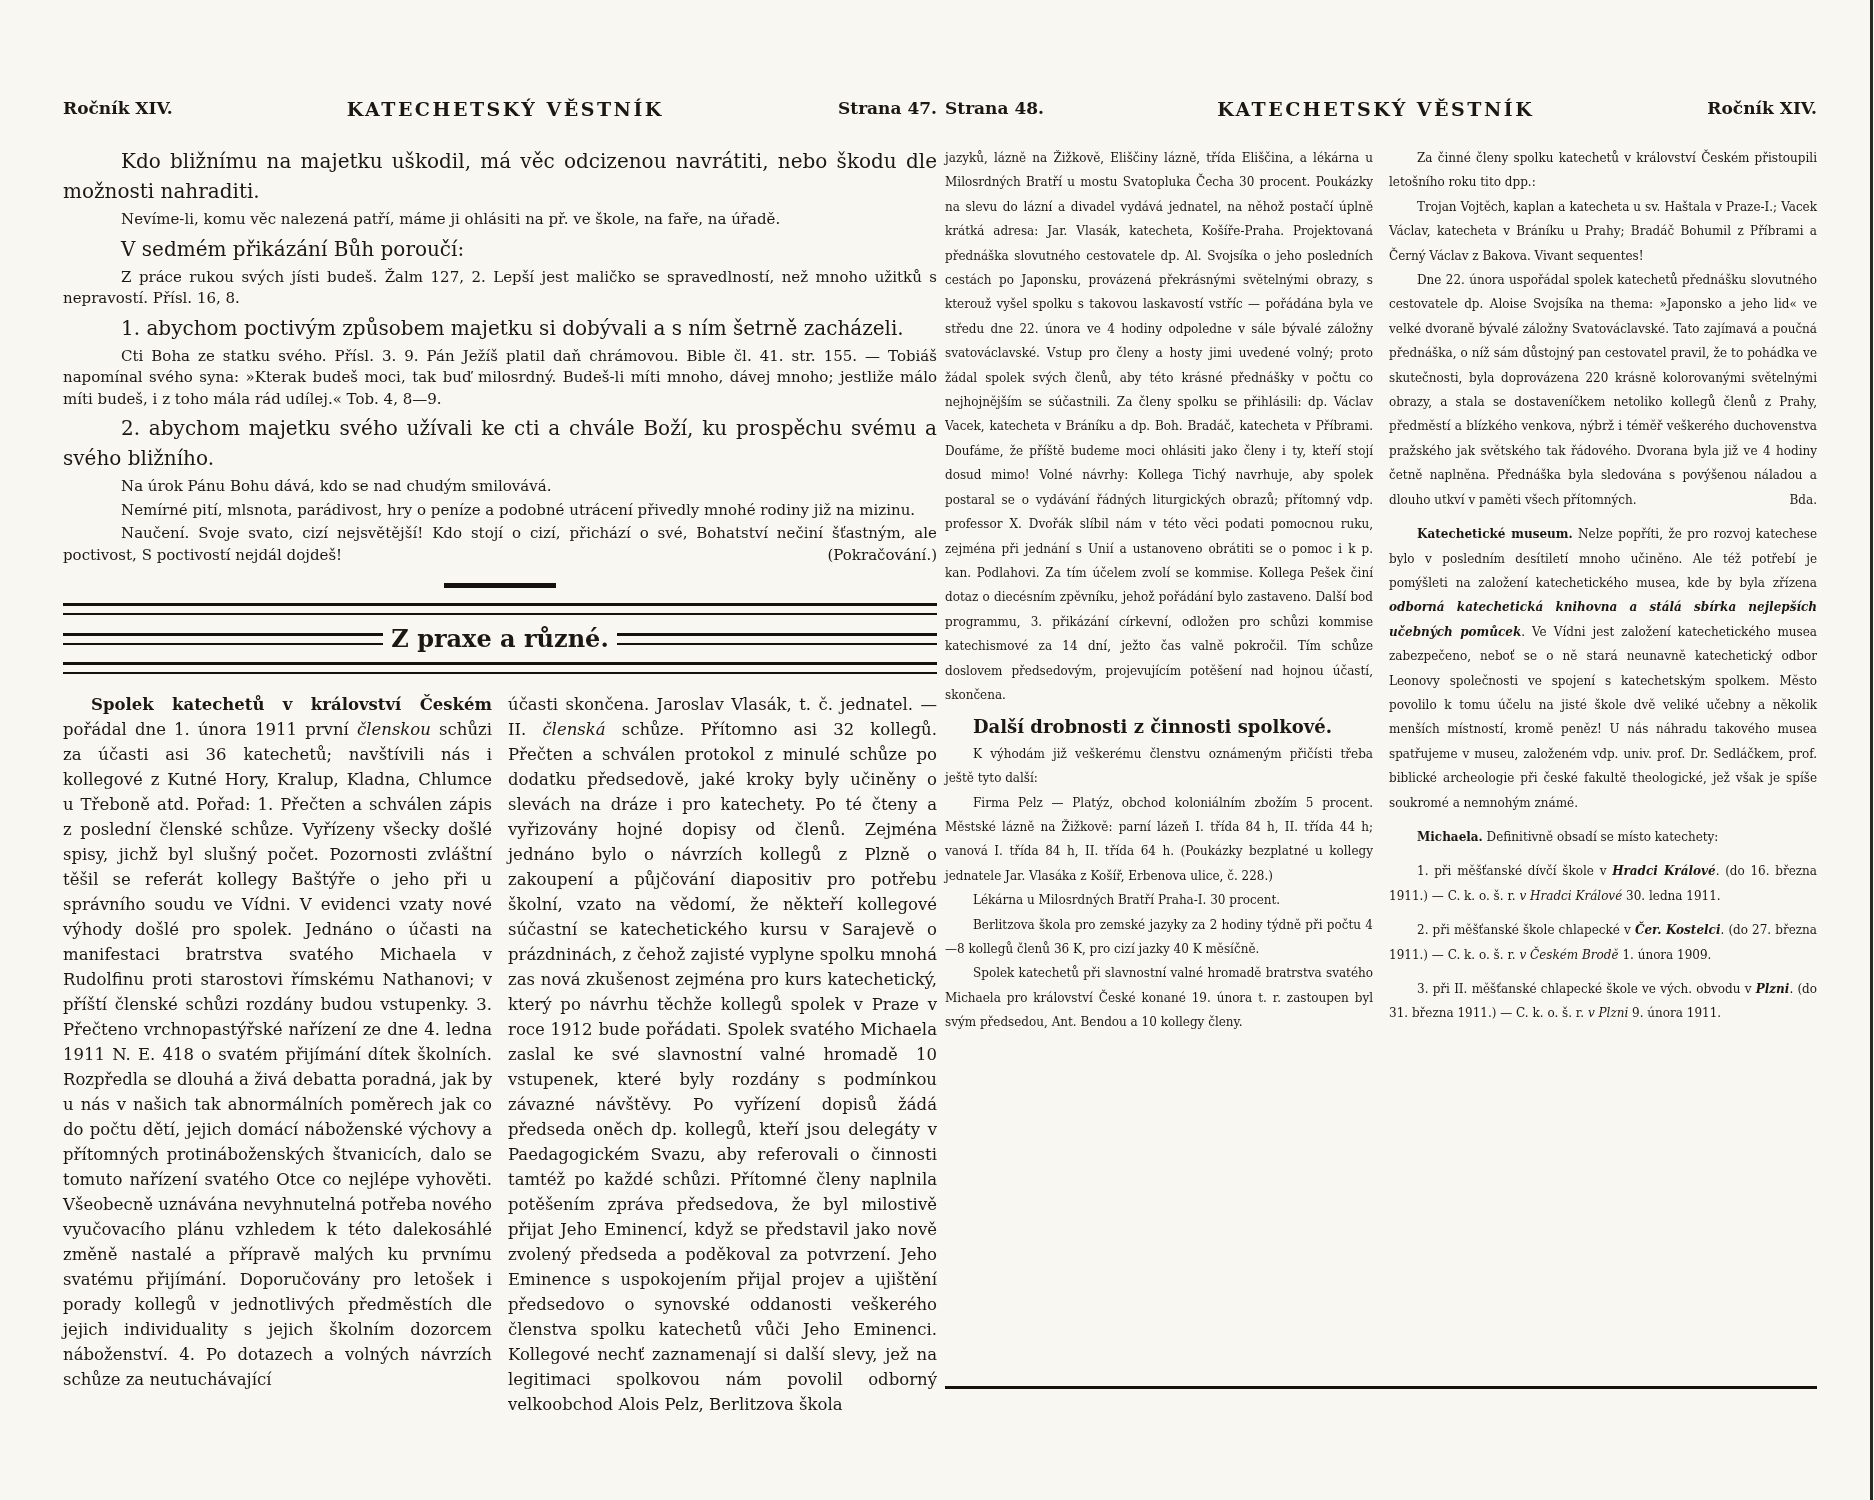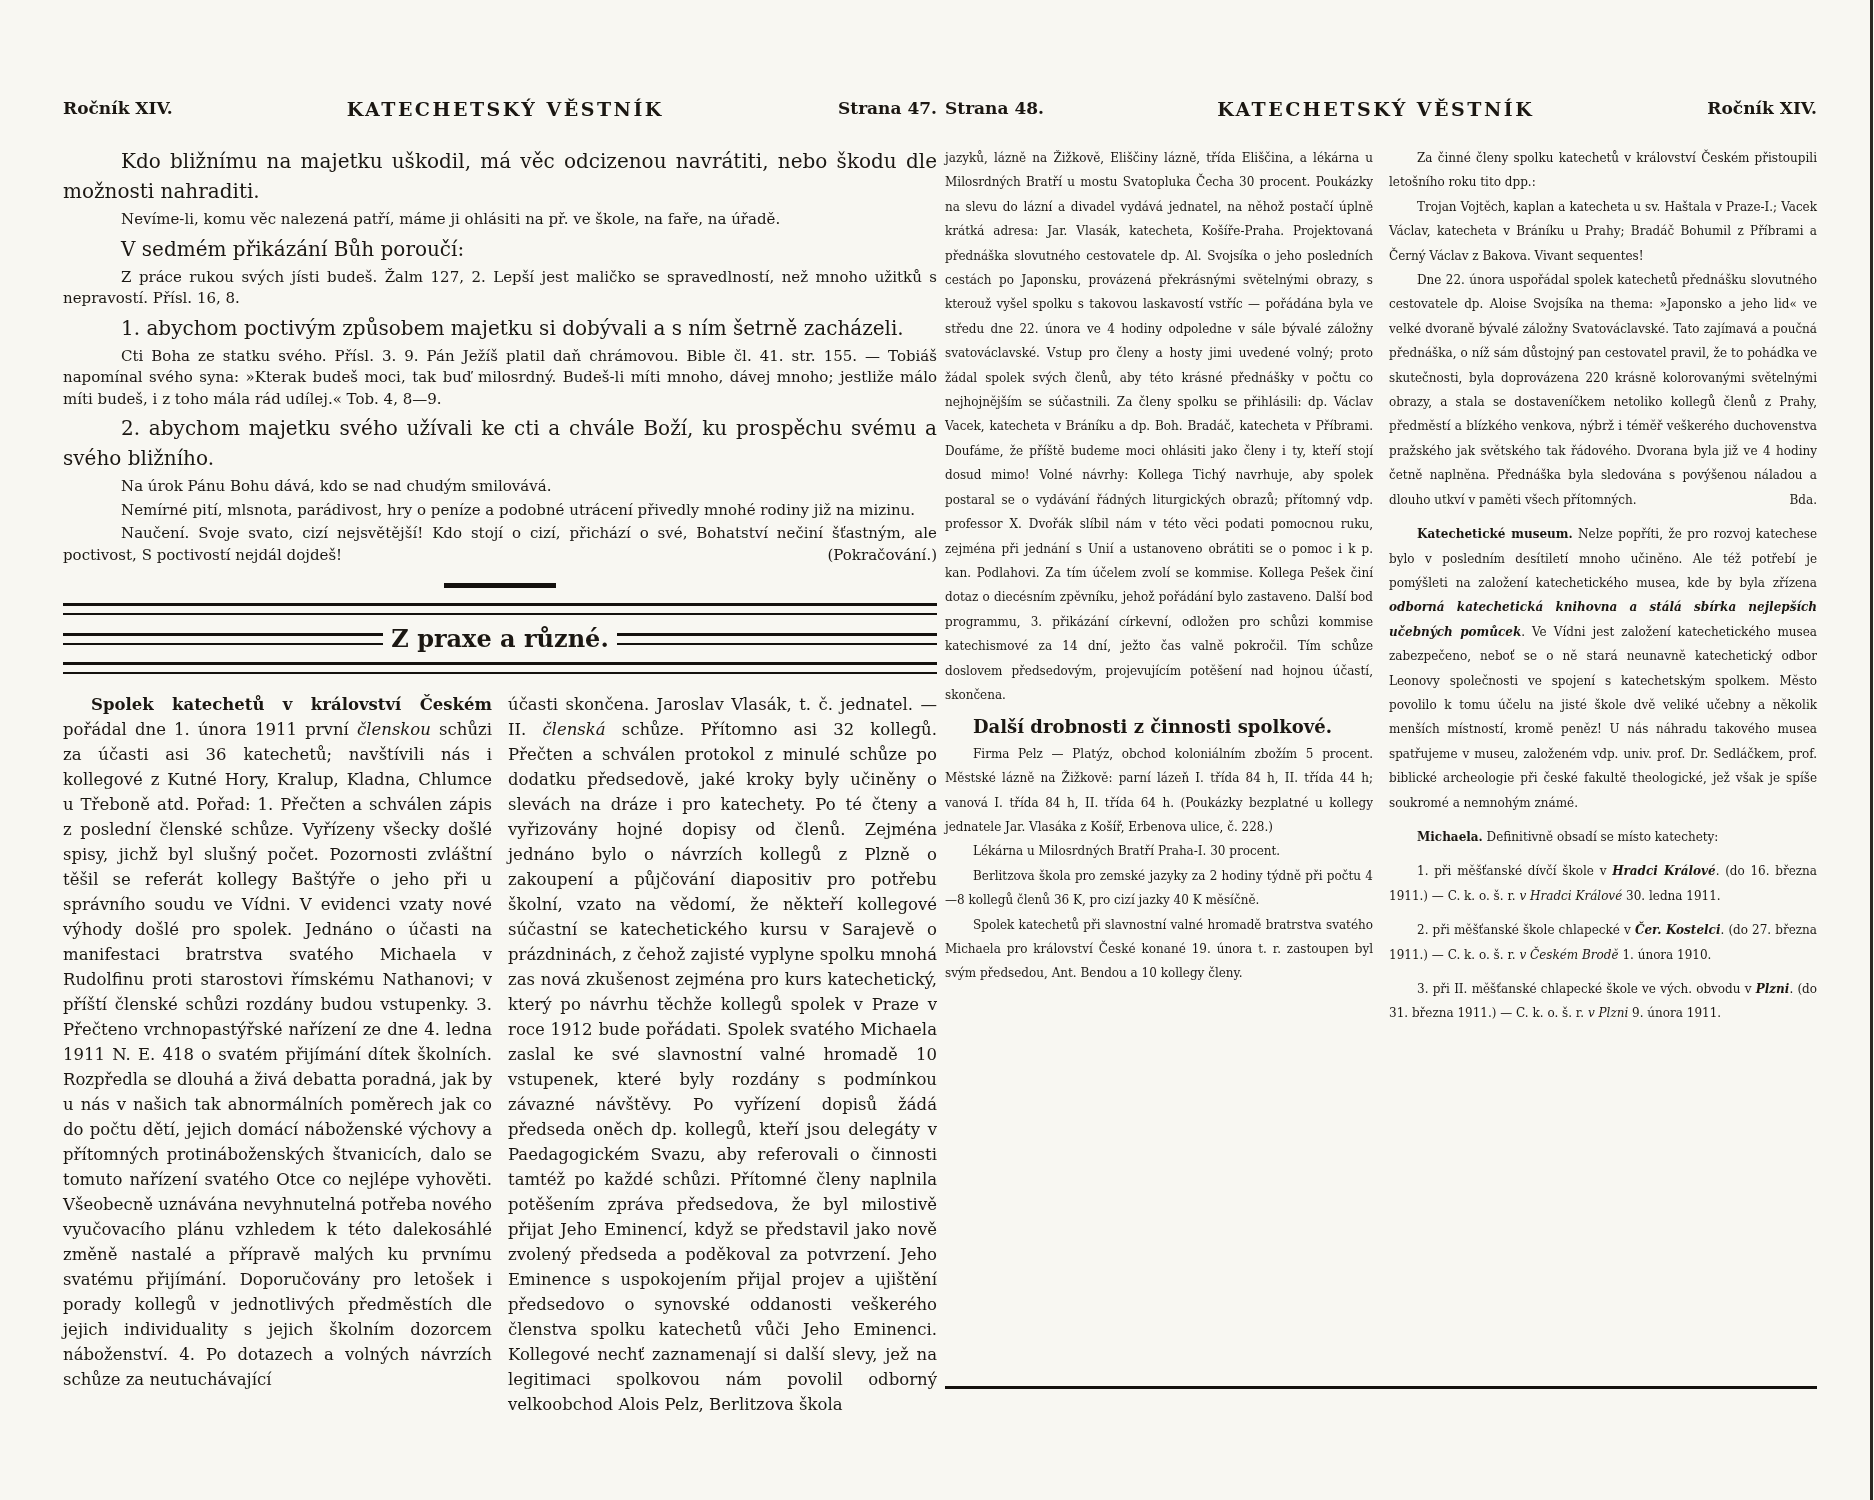--- a/index.html
+++ b/index.html
@@ -95,33 +95,34 @@
   <div class="running-header">
     <span>Strana 48.</span>
     <span class="header-center">KATECHETSKÝ VĚSTNÍK</span>
     <span>Ročník XIV.</span>
   </div>
 
   <div class="columns">
     <div class="col">
         <p class="para body noindent"><span>jazyků, lázně na Žižkově, Eliščiny lázně, třída Eliščina, a lékárna u Milosrdných Bratří u mostu Svatopluka Čecha 30 procent. Poukázky na slevu do lázní a divadel vydává jednatel, na něhož postačí úplně krátká adresa: Jar. Vlasák, katecheta, Košíře-Praha. Projektovaná přednáška slovutného cestovatele dp. Al. Svojsíka o jeho posledních cestách po Japonsku, provázená překrásnými světelnými obrazy, s kterouž vyšel spolku s takovou laskavostí vstříc — pořádána byla ve středu dne 22. února ve 4 hodiny odpoledne v sále bývalé záložny svatováclavské. Vstup pro členy a hosty jimi uvedené volný; proto žádal spolek svých členů, aby této krásné přednášky v počtu co nejhojnějším se súčastnili. Za členy spolku se přihlásili: dp. Václav Vacek, katecheta v Bráníku a dp. Boh. Bradáč, katecheta v Příbrami. Doufáme, že příště budeme moci ohlásiti jako členy i ty, kteří stojí dosud mimo! Volné návrhy: Kollega Tichý navrhuje, aby spolek postaral se o vydávání řádných liturgických obrazů; přítomný vdp. professor X. Dvořák slíbil nám v této věci podati pomocnou ruku, zejména při jednání s Unií a ustanoveno obrátiti se o pomoc i k p. kan. Podlahovi. Za tím účelem zvolí se kommise. Kollega Pešek činí dotaz o diecésním zpěvníku, jehož pořádání bylo zastaveno. Další bod programmu, 3. přikázání církevní, odložen pro schůzi kommise katechismové za 14 dní, ježto čas valně pokročil. Tím schůze doslovem předsedovým, projevujícím potěšení nad hojnou účastí, skončena.</span></p>
         <p class="para subhead"><span>Další drobnosti z činnosti spolkové.</span></p>
+        <p class="para body"><span>K výhodám již veškerému členstvu oznámeným přičísti třeba ještě tyto další:</span></p>
         <p class="para body"><span>Firma Pelz — Platýz, obchod koloniálním zbožím 5 procent. Městské lázně na Žižkově: parní lázeň I. třída 84 h, II. třída 44 h; vanová I. třída 84 h, II. třída 64 h. (Poukázky bezplatné u kollegy jednatele Jar. Vlasáka z Košíř, Erbenova ulice, č. 228.)</span></p>
         <p class="para body"><span>Lékárna u Milosrdných Bratří Praha-I. 30 procent.</span></p>
         <p class="para body"><span>Berlitzova škola pro zemské jazyky za 2 hodiny týdně při počtu 4—8 kollegů členů 36 K, pro cizí jazky 40 K měsíčně.</span></p>
         <p class="para body"><span>Spolek katechetů při slavnostní valné hromadě bratrstva svatého Michaela pro království České konané 19. února t. r. zastoupen byl svým předsedou, Ant. Bendou a 10 kollegy členy.</span></p>
       </div>
     <div class="col">
         <p class="para body"><span>Za činné členy spolku katechetů v království Českém přistoupili letošního roku tito dpp.:</span></p>
         <p class="para body"><span>Trojan Vojtěch, kaplan a katecheta u sv. Haštala v Praze-I.; Vacek Václav, katecheta v Bráníku u Prahy; Bradáč Bohumil z Příbrami a Černý Václav z Bakova. Vivant sequentes!</span></p>
         <p class="para body"><span>Dne 22. února uspořádal spolek katechetů přednášku slovutného cestovatele dp. Aloise Svojsíka na thema: »Japonsko a jeho lid« ve velké dvoraně bývalé záložny Svatováclavské. Tato zajímavá a poučná přednáška, o níž sám důstojný pan cestovatel pravil, že to pohádka ve skutečnosti, byla doprovázena 220 krásně kolorovanými světelnými obrazy, a stala se dostaveníčkem netoliko kollegů členů z Prahy, předměstí a blízkého venkova, nýbrž i téměř veškerého duchovenstva pražského jak světského tak řádového. Dvorana byla již ve 4 hodiny četně naplněna. Přednáška byla sledována s povýšenou náladou a dlouho utkví v paměti všech přítomných.</span><span class="i r">Bda.</span></p>
         <p class="para body entry"><span class="b">Katechetické museum.</span><span> Nelze popříti, že pro rozvoj katechese bylo v posledním desítiletí mnoho učiněno. Ale též potřebí je pomýšleti na založení katechetického musea, kde by byla zřízena </span><span class="b i">odborná katechetická knihovna a stálá sbírka nejlepších učebných pomůcek</span><span>. Ve Vídni jest založení katechetického musea zabezpečeno, neboť se o ně stará neunavně katechetický odbor Leonovy společnosti ve spojení s katechetským spolkem. Město povolilo k tomu účelu na jisté škole dvě veliké učebny a několik menších místností, kromě peněz! U nás náhradu takového musea spatřujeme v museu, založeném vdp. univ. prof. Dr. Sedláčkem, prof. biblické archeologie při české fakultě theologické, jež však je spíše soukromé a nemnohým známé.</span></p>
         <p class="para body entry"><span class="b">Michaela.</span><span> Definitivně obsadí se místo katechety:</span></p>
         <p class="para body entry"><span>1. při měšťanské dívčí škole v </span><span class="b i">Hradci Králové</span><span>. (do 16. března 1911.) — C. k. o. š. r. </span><span class="i">v Hradci Králové</span><span> 30. ledna 1911.</span></p>
-        <p class="para body entry"><span>2. při měšťanské škole chlapecké v </span><span class="b i">Čer. Kostelci</span><span>. (do 27. března 1911.) — C. k. o. š. r. </span><span class="i">v Českém Brodě</span><span> 1. února 1910.</span></p>
+        <p class="para body entry"><span>2. při měšťanské škole chlapecké v </span><span class="b i">Čer. Kostelci</span><span>. (do 27. března 1911.) — C. k. o. š. r. </span><span class="i">v Českém Brodě</span><span> 1. února 1909.</span></p>
         <p class="para body entry"><span>3. při II. měšťanské chlapecké škole ve vých. obvodu v </span><span class="b i">Plzni</span><span>. (do 31. března 1911.) — C. k. o. š. r. </span><span class="i">v Plzni</span><span> 9. února 1911.</span></p>
       </div>
   </div>
 
   <div class="footer">
     <div class="rule1"></div>
   </div>
 </div>
 
 <div class="edge-line"></div>

